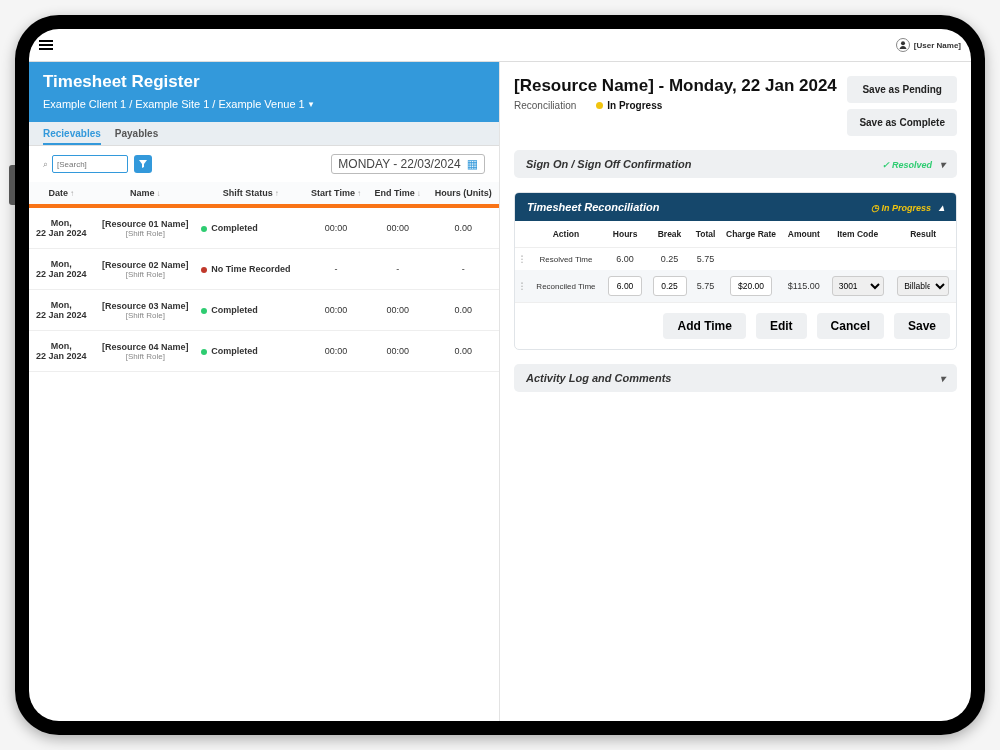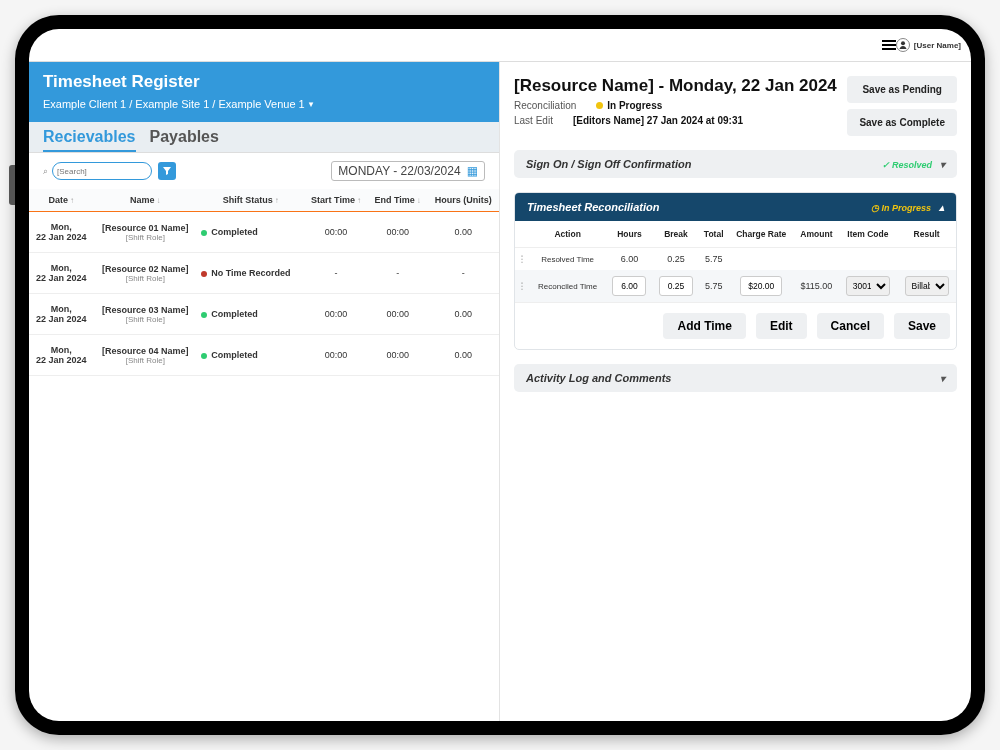--- a/index.html
+++ b/index.html
@@ -1,49 +1,49 @@
 <!DOCTYPE html>
 <html><head>
 <meta charset="utf-8">
 <style>
   * { box-sizing: border-box; margin: 0; padding: 0; font-family: -apple-system, "Segoe UI", Arial, sans-serif; }
   body { background: #f5f5f5; display: flex; align-items: center; justify-content: center; height: 750px; width: 1000px; overflow: hidden; }
   .tablet { width: 970px; height: 720px; background: #000; border-radius: 44px; padding: 14px; position: relative; box-shadow: 0 4px 14px rgba(0,0,0,.3);}
   .tablet::before { content:""; position:absolute; left:-6px; top:150px; width:6px; height:40px; background:#555; border-radius:3px 0 0 3px;}
   .screen { width: 100%; height: 100%; background: #fff; border-radius: 30px; overflow: hidden; display: flex; flex-direction: column; }
 
-  .topbar { display: flex; align-items: center; justify-content: flex-end; height: 28px; padding: 16px 10px; font-size: 9px; color: #333; }
+  .topbar { display: flex; align-items: center; justify-content: space-between; height: 28px; padding: 16px 10px; font-size: 9px; color: #333; }
   .hamburger div { width: 14px; height: 2px; background: #000; margin: 2px 0; }
   .user-chip { display:flex; align-items:center; gap:4px; font-size:8px; font-weight:600;}
   .avatar { width:14px; height:14px; border-radius:50%; border:1px solid #888; display:flex; align-items:center; justify-content:center; font-size:8px;}
 
   .divider { height:1px; background:#ddd; }
 
   .main { flex:1; display:flex; overflow:hidden; }
   .left  { width: 50%; border-right:1px solid #e3e3e3; display:flex; flex-direction:column; overflow:hidden;}
   .right { width: 50%; display:flex; flex-direction:column; padding: 14px 14px 0 14px; overflow:hidden;}
 
   .header-blue { background:#3399db; color:#fff; padding: 10px 14px 12px; }
   .header-blue h1 { font-size: 17px; font-weight:700; margin-bottom:6px; }
   .breadcrumb { font-size: 11px; font-weight:400; display:flex; align-items:center; gap:4px;}
   .chev { font-size:9px; }
 
-  .tabs { background:#e9eef2; display:flex; gap:14px; padding: 6px 14px 0; font-size:16px; font-weight:600; border-bottom:1px solid #ddd;}
+  .tabs { background:#e9eef2; display:flex; gap:14px; padding: 6px 14px 0; font-size:10px; font-weight:600; border-bottom:1px solid #ddd;}
   .tab { padding-bottom:4px; color:#555; cursor:pointer;}
   .tab.active { color:#3399db; border-bottom:2px solid #3399db; }
 
   .toolbar { display:flex; align-items:center; padding:8px 14px; gap:6px; font-size:9px;}
   .search-wrap { display:flex; align-items:center; gap:4px; }
-  .search { width:100px; height:18px; border:1.5px solid #3399db; border-radius:9px; font-size:8px; padding:0 4px; }
+  .search { width:76px; height:18px; border:1.5px solid #3399db; border-radius:2px; font-size:8px; padding:0 4px; }
   .filter-btn { width:18px; height:18px; background:#3399db; border-radius:3px; color:#fff; display:flex; align-items:center; justify-content:center;}
   .date-pill { margin-left:auto; border:1px solid #bbb; border-radius:3px; padding:2px 6px; display:flex; align-items:flex-start; gap:6px; font-size:12px; color:#444;}
   .cal { color:#3399db; }
 
   .table { width:100%; border-collapse:collapse; font-size:9px; }
-  .table thead th { color:#333; font-weight:700; padding:6px 4px; border-bottom:1px solid #f97316; background:#fafbfc; position:relative;}
+  .table thead th { color:#333; font-weight:700; padding:6px 4px; border-bottom:4px solid #f97316; background:#fafbfc; position:relative;}
   .sort { color:#aaa; font-size:8px; margin-left:2px;}
   .table tbody td { padding:10px 4px; border-bottom:1px solid #eee; text-align:center; color:#333; vertical-align:middle;}
   .table tbody td.name { text-align:center; }
   .rlabel { font-weight:700; }
   .role { font-size:8px; color:#888; }
   .status { text-align:left !important; white-space:nowrap;}
   .dot { width:6px;height:6px;border-radius:50%; display:inline-block; margin-right:4px; vertical-align:middle;}
   .green{background:#2ecc71;} .red{background:#c0392b;}
 
   
@@ -64,21 +64,21 @@
   .chev-i { font-size:10px; color:#555;}
   .panel-h.dark .chev-i{ color:#fff; }
 
   .rec-table { width:100%; font-size:9px; border-collapse:collapse; }
   .rec-table th { padding:8px 2px; font-weight:700; color:#222; border-bottom:1px solid #eee; font-size:8.5px;}
   .rec-table td { padding:6px 2px; text-align:center; color:#333;}
   .rec-table tr.alt td { background:#f5f7f9; }
   .mini { width:34px; height:20px; border:1px solid #ccc; border-radius:3px; text-align:center; font-size:8.5px;}
   .mini-w { width:42px; }
   .mini-ww { width:48px; }
-  .sel { width:44px; height:20px; border:1px solid #ccc; border-radius:3px; font-size:8.5px; padding:0 2px;}
+  .sel { width:52px; height:20px; border:1px solid #ccc; border-radius:3px; font-size:8.5px; padding:0 2px;}
   .handle{ color:#888; cursor:grab;}
   .row-actions { display:flex; justify-content:flex-end; gap:10px; padding:10px 6px; border-top:1px solid #eee;}
   .sbtn { background:#eef0f2; border:none; border-radius:4px; font-size:12px; font-weight:600; padding:6px 14px; cursor:pointer;}
 
   svg { display:block; }
 </style>
 </head>
 <body>
 
 <div class="tablet">
@@ -207,24 +207,20 @@
    </div>
 
    <div class="right">
      <div class="rtitle-row">
        <div>
          <div class="rtitle">[Resource Name] - Monday, 22 Jan 2024</div>
          <div class="meta">
            <div class="meta-row">
              <span>Reconciliation</span>
              <b><span class="ydot"></span><span>In Progress</span></b>
-           </div>
-           <div class="meta-row">
-             <span>Last Edit</span>
-             <b>[Editors Name] 27  Jan 2024 at 09:31</b>
            </div>
          </div>
        </div>
        <div class="save-btns">
          <button class="btn">Save as Pending</button>
          <button class="btn">Save as Complete</button>
        </div>
      </div>
 
      <div class="panel">

